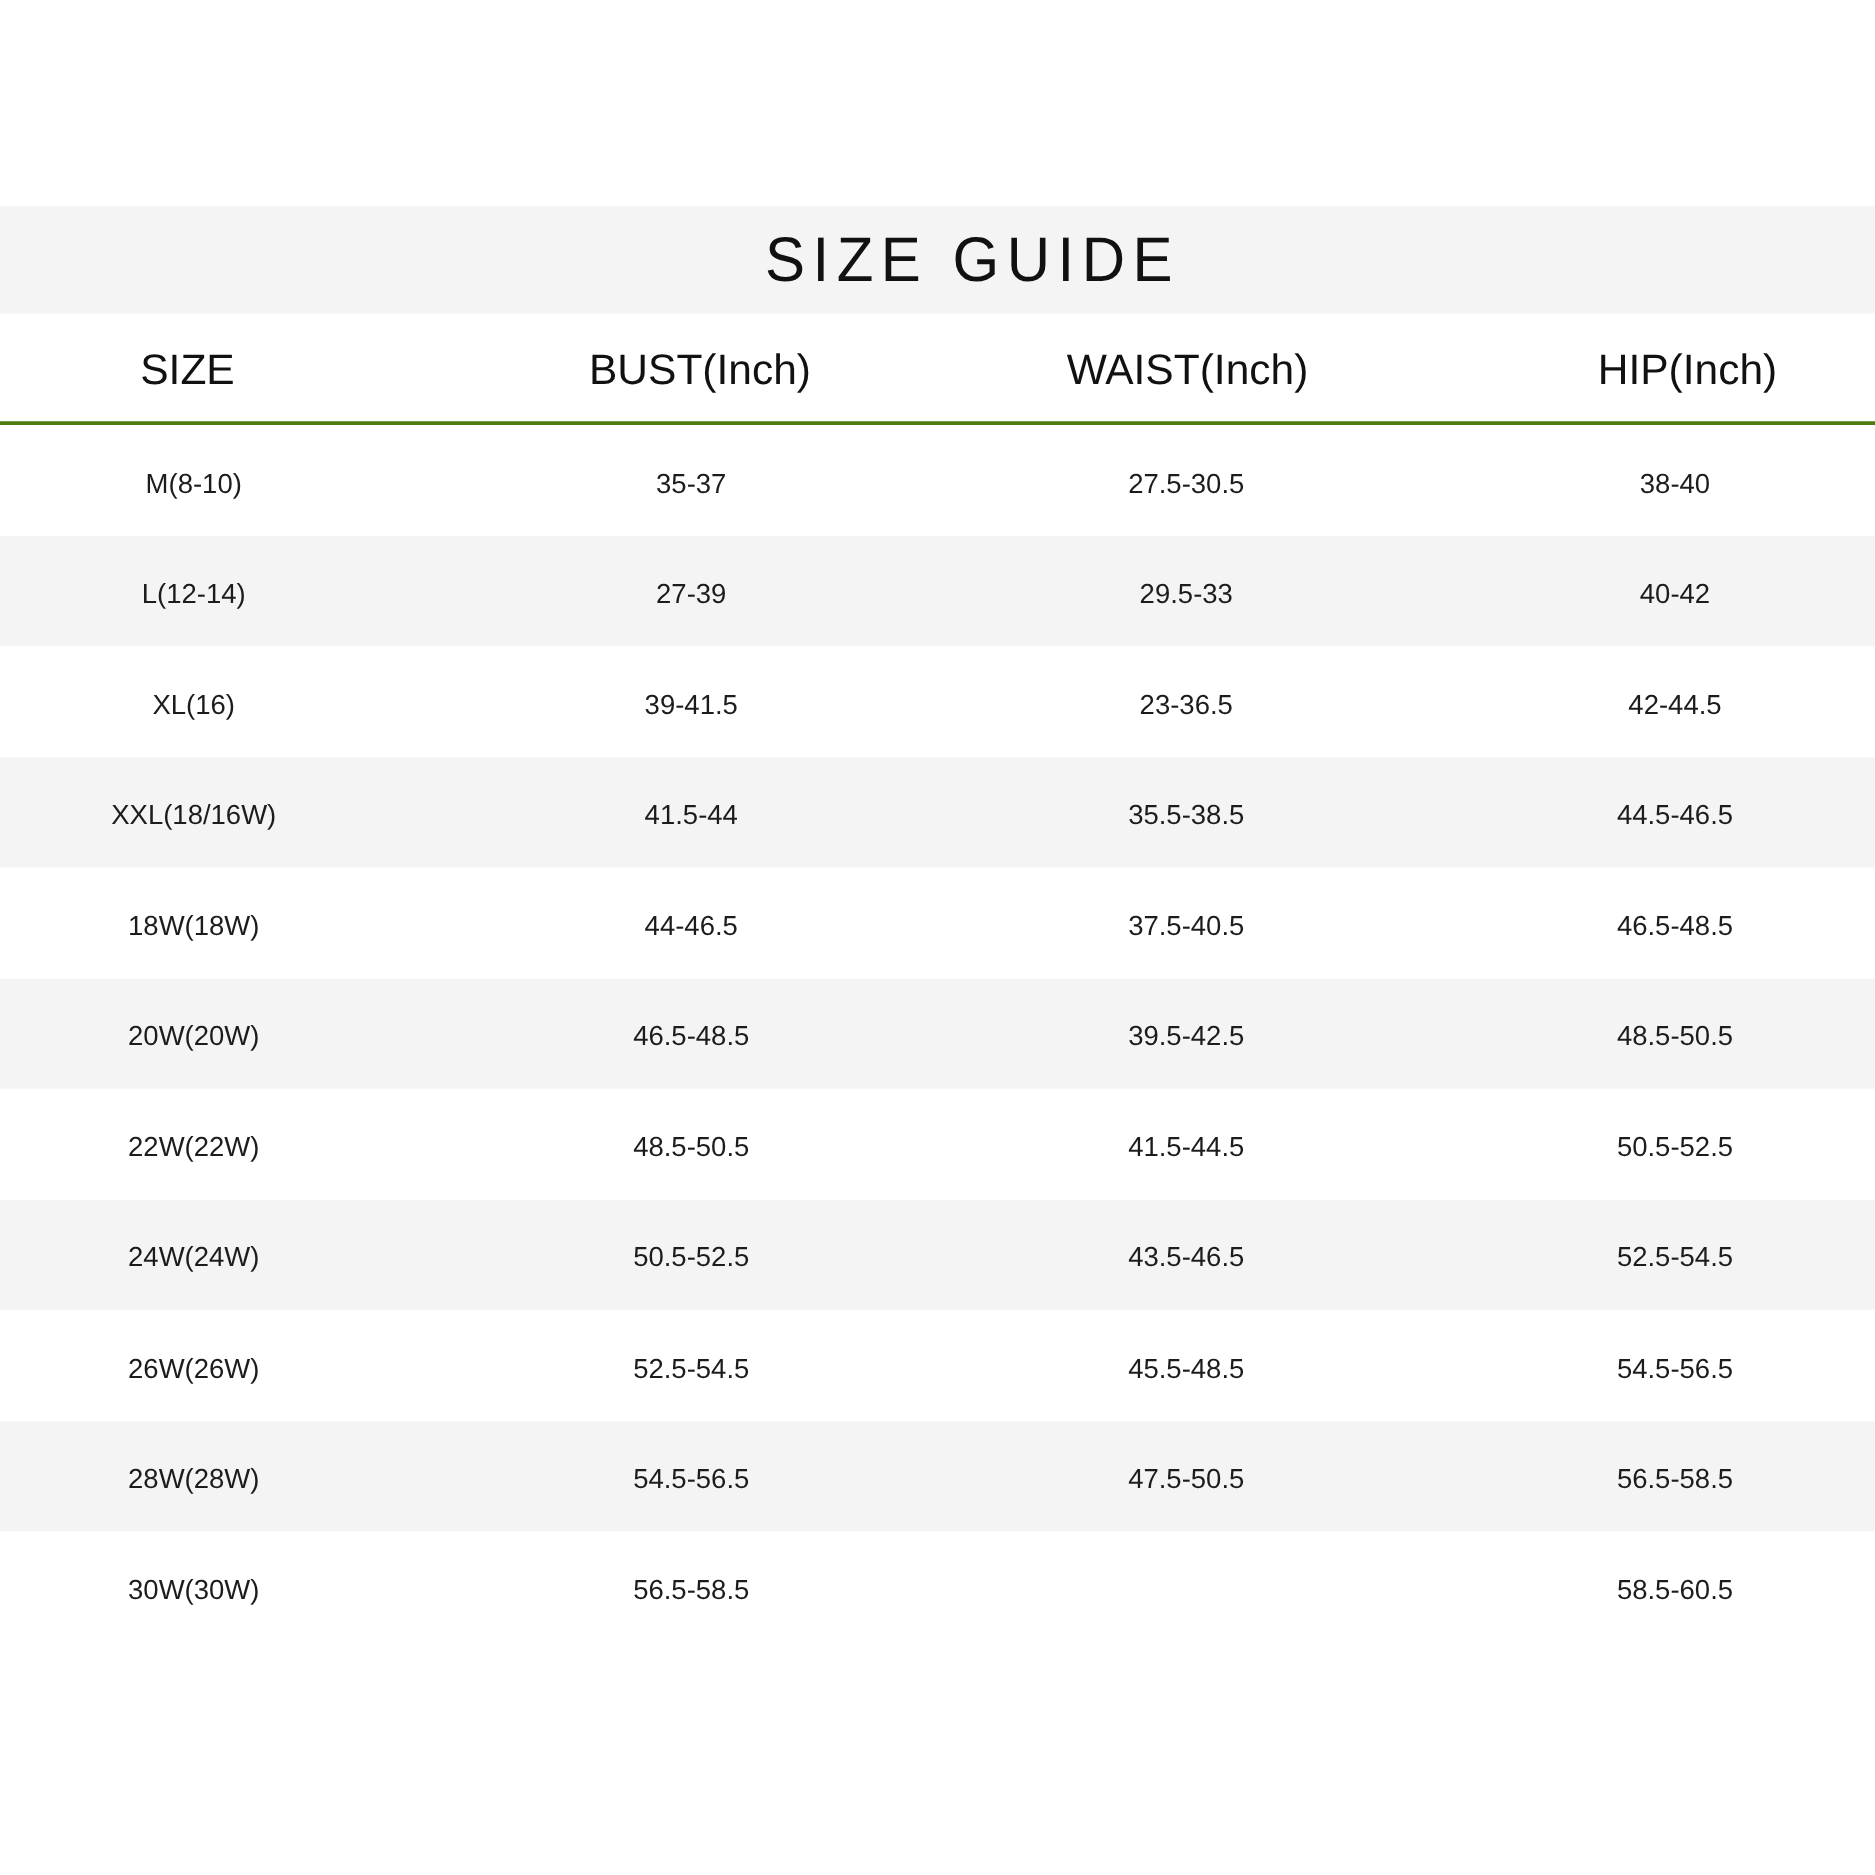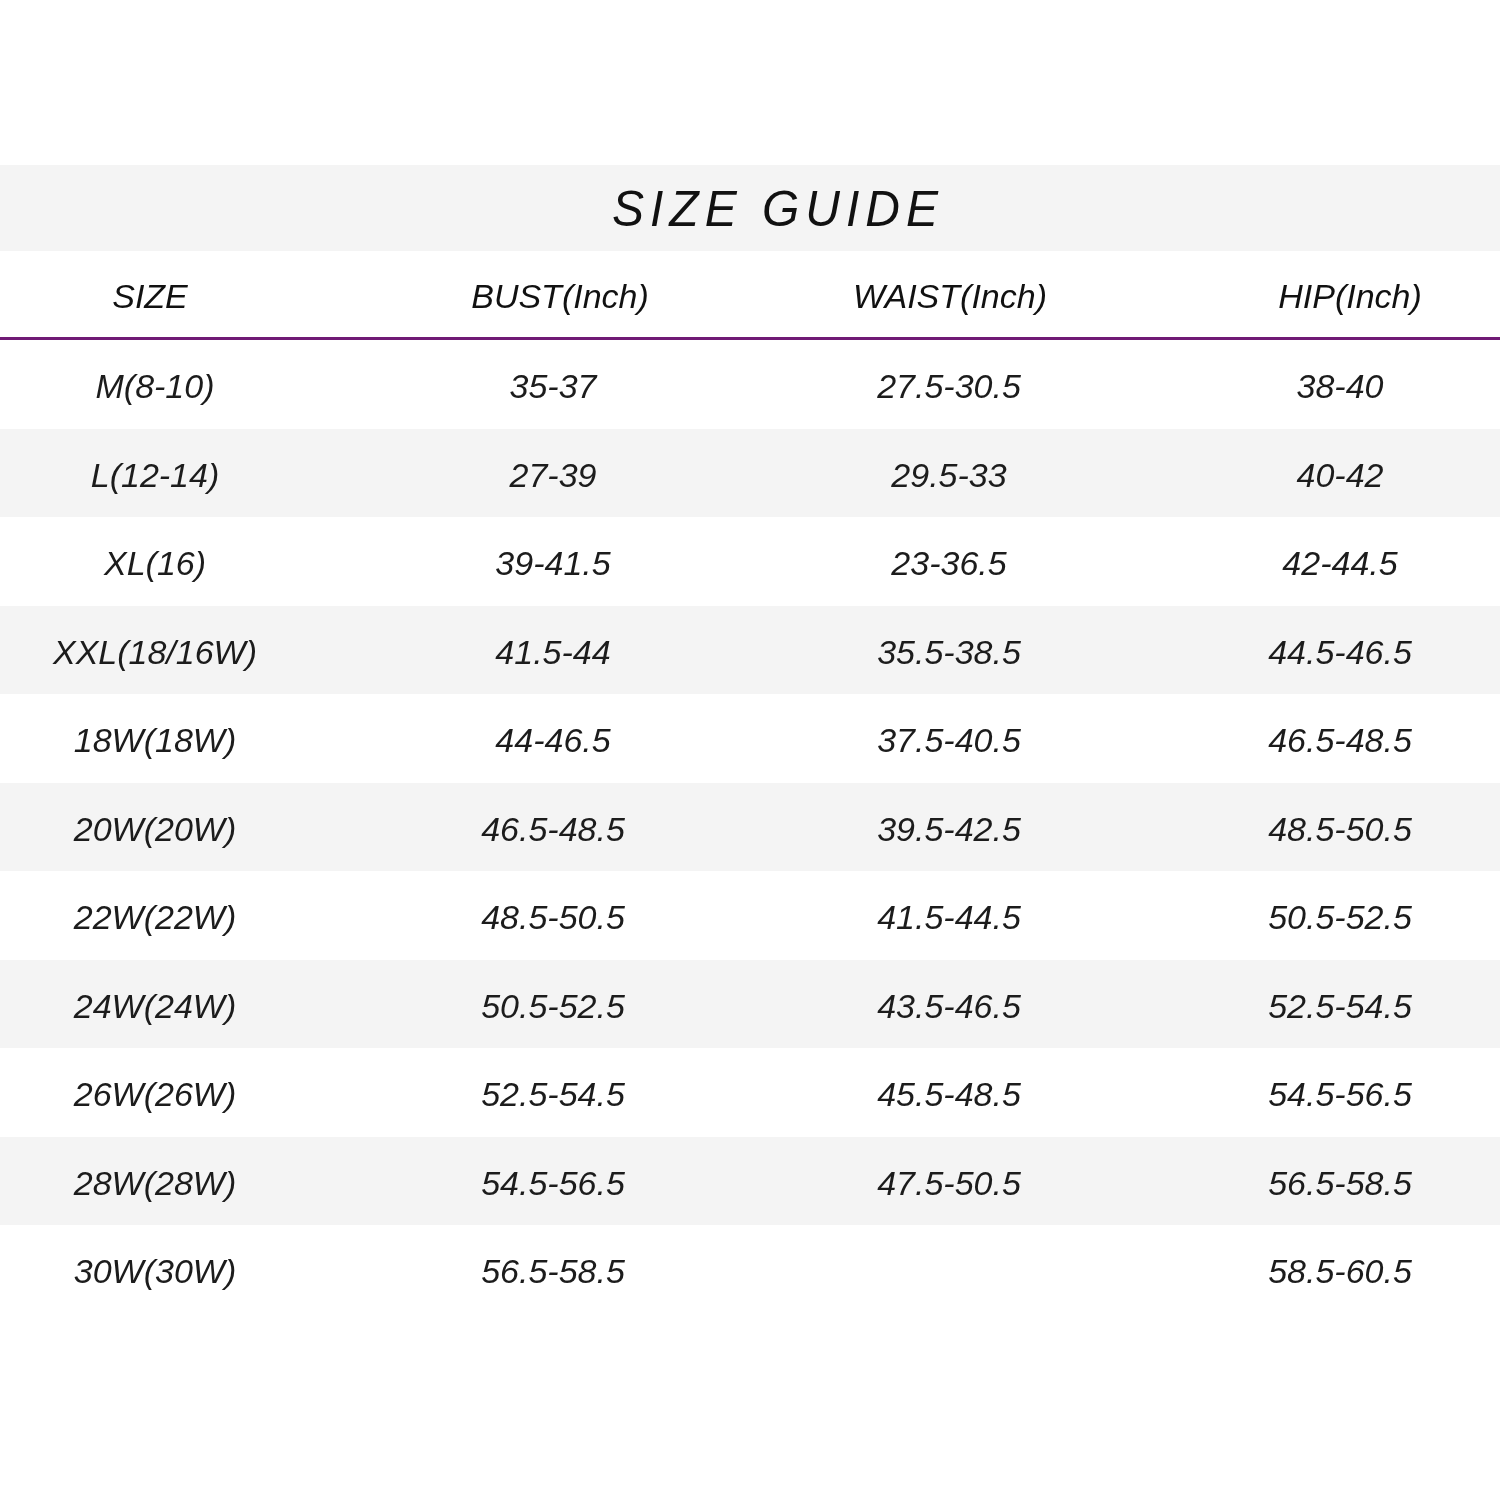--- a/index.html
+++ b/index.html
@@ -13,41 +13,40 @@
       position: relative;
       overflow: hidden;
       font-family: "Liberation Sans", "DejaVu Sans", sans-serif;
       color: #1a1a1a;
     }
     .guide {
       position: absolute;
       left: 0;
       top: 165px;
       width: 1500px;
-      font-style: italic;
     }
     .title-band {
       height: 86px;
       background: #f4f4f4;
       display: flex;
       align-items: center;
       justify-content: center;
     }
     .title {
       font-size: 48px;
       letter-spacing: 6px;
       font-weight: 400;
       color: #111;
       padding-left: 56px;
       transform: scaleY(1.05);
     }
     .header-row {
       position: relative;
       height: 86px;
-      border-bottom: 3px solid #701a75;
+      border-bottom: 3px solid #4d7c0f;
       background: #ffffff;
     }
     .cell {
       position: absolute;
       top: 0;
       height: 100%;
       display: flex;
       align-items: center;
       justify-content: center;
       white-space: nowrap;
@@ -66,21 +65,21 @@
     .header-row .c1 { left: 410px; width: 300px; }
     .header-row .c2 { left: 800px; width: 300px; }
     .header-row .c3 { left: 1200px; width: 300px; }
     .rows { position: relative; }
     .row {
       position: relative;
       height: 88.5px;
     }
     .row.alt { background: #f4f4f4; }
     .row .cell {
-      font-size: 34px;
+      font-size: 22px;
       color: #1c1c1c;
       padding-top: 5px;
       box-sizing: border-box;
     }
   </style>
 </head>
 <body>
 
 <div class="guide">
   <div class="title-band">

